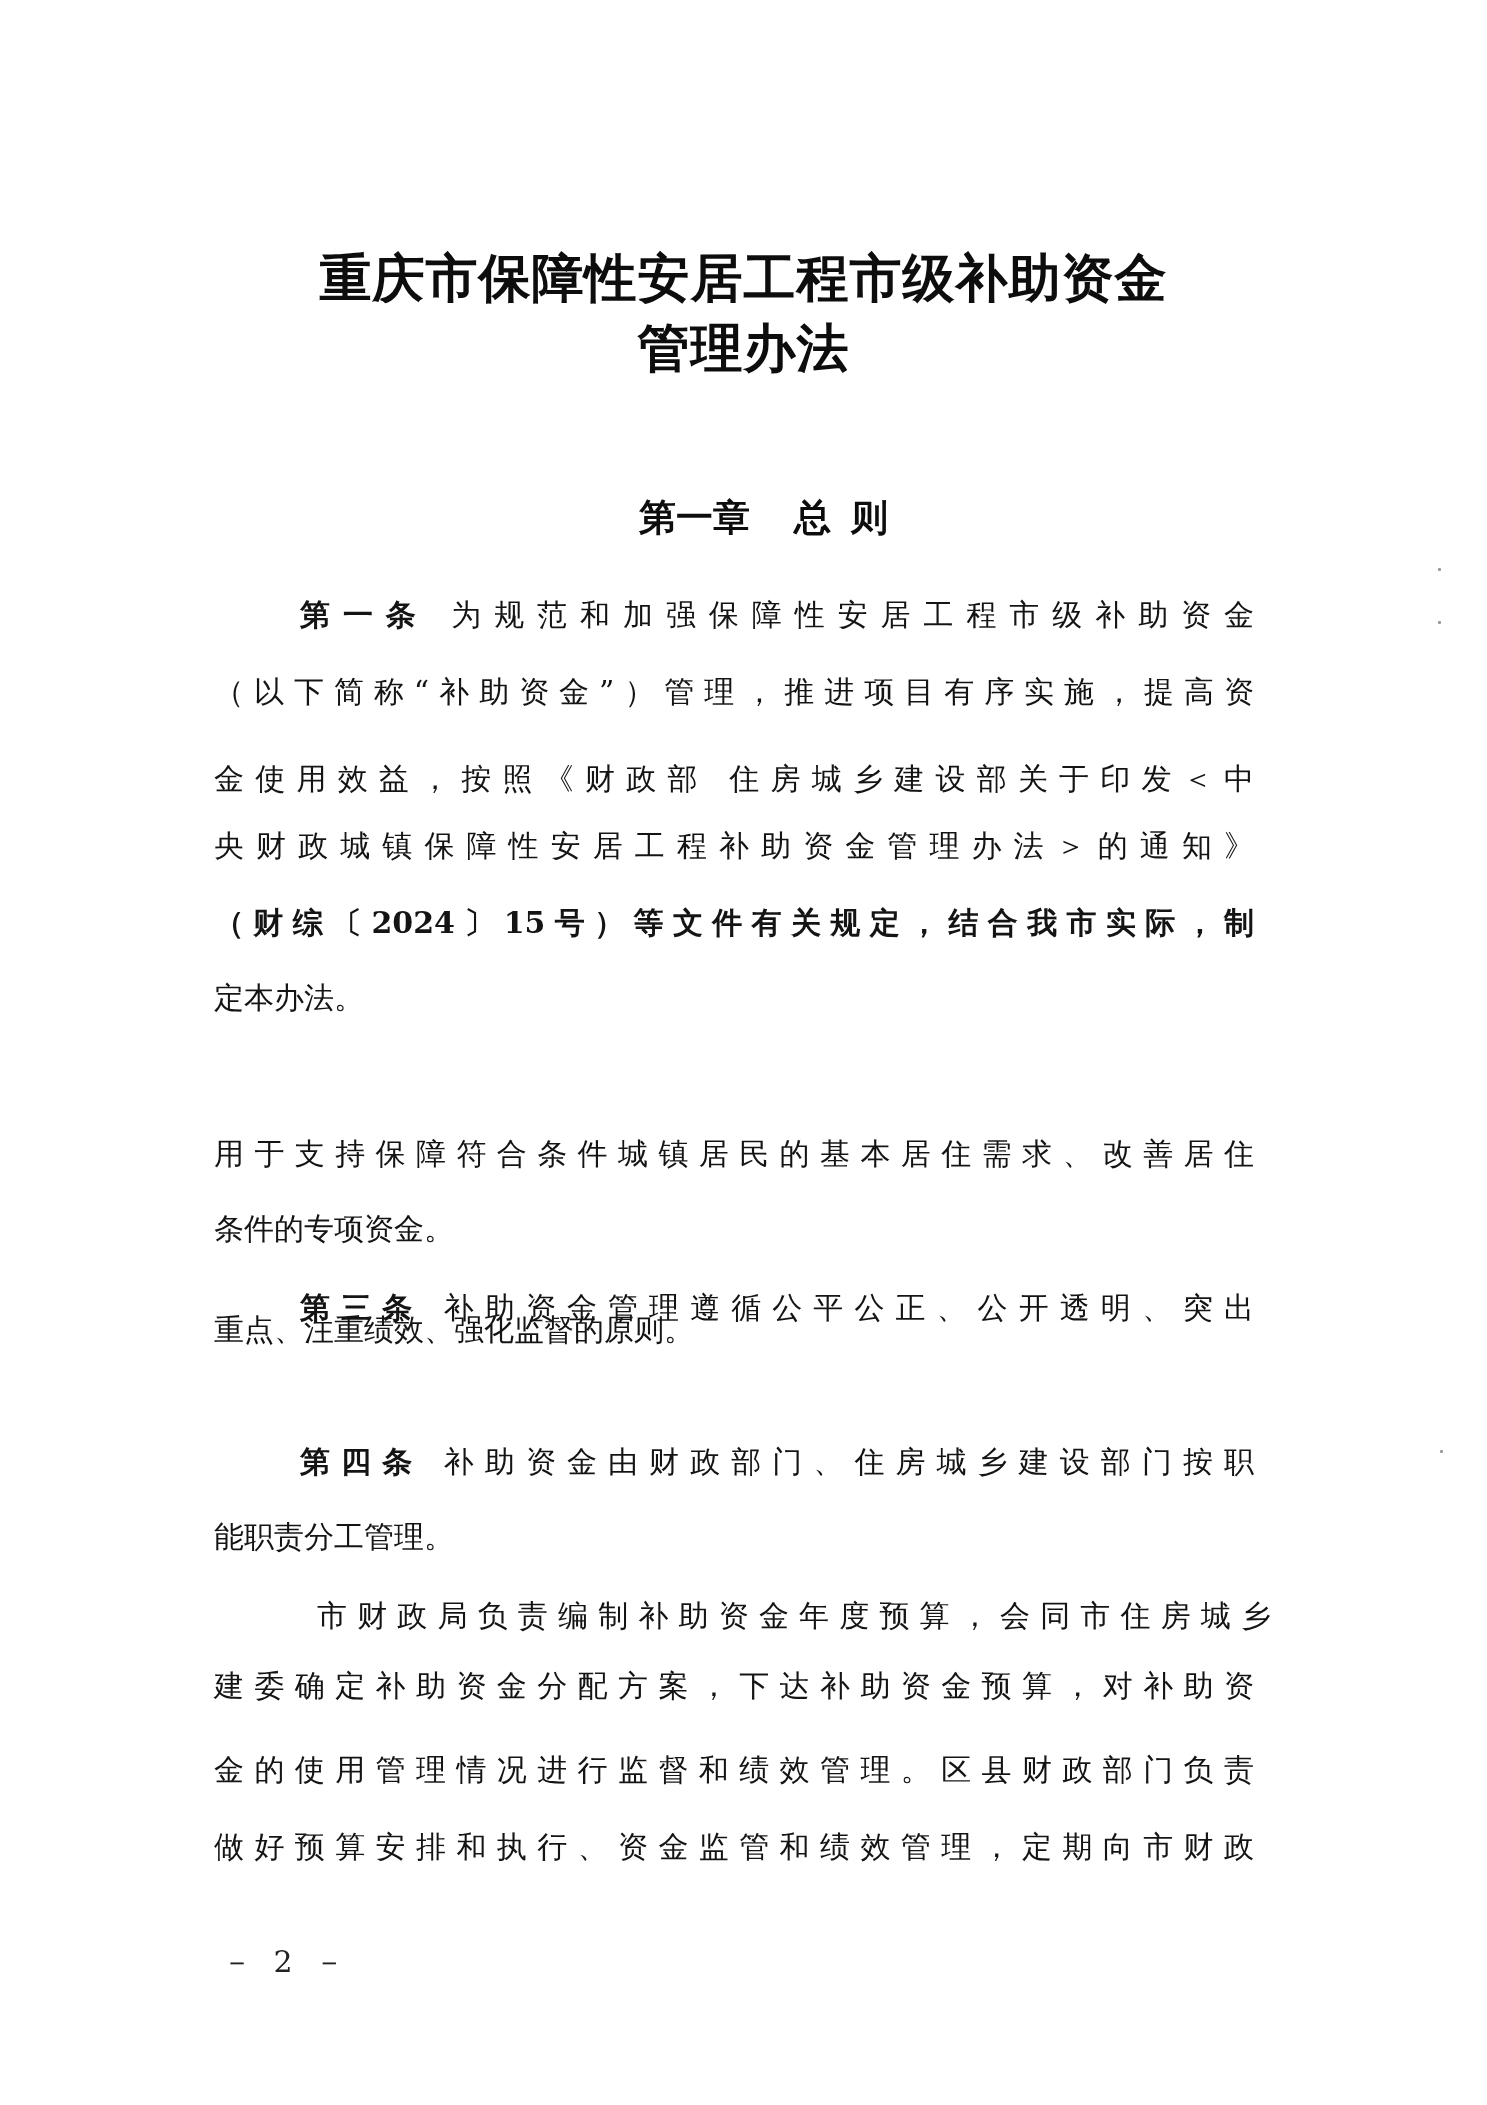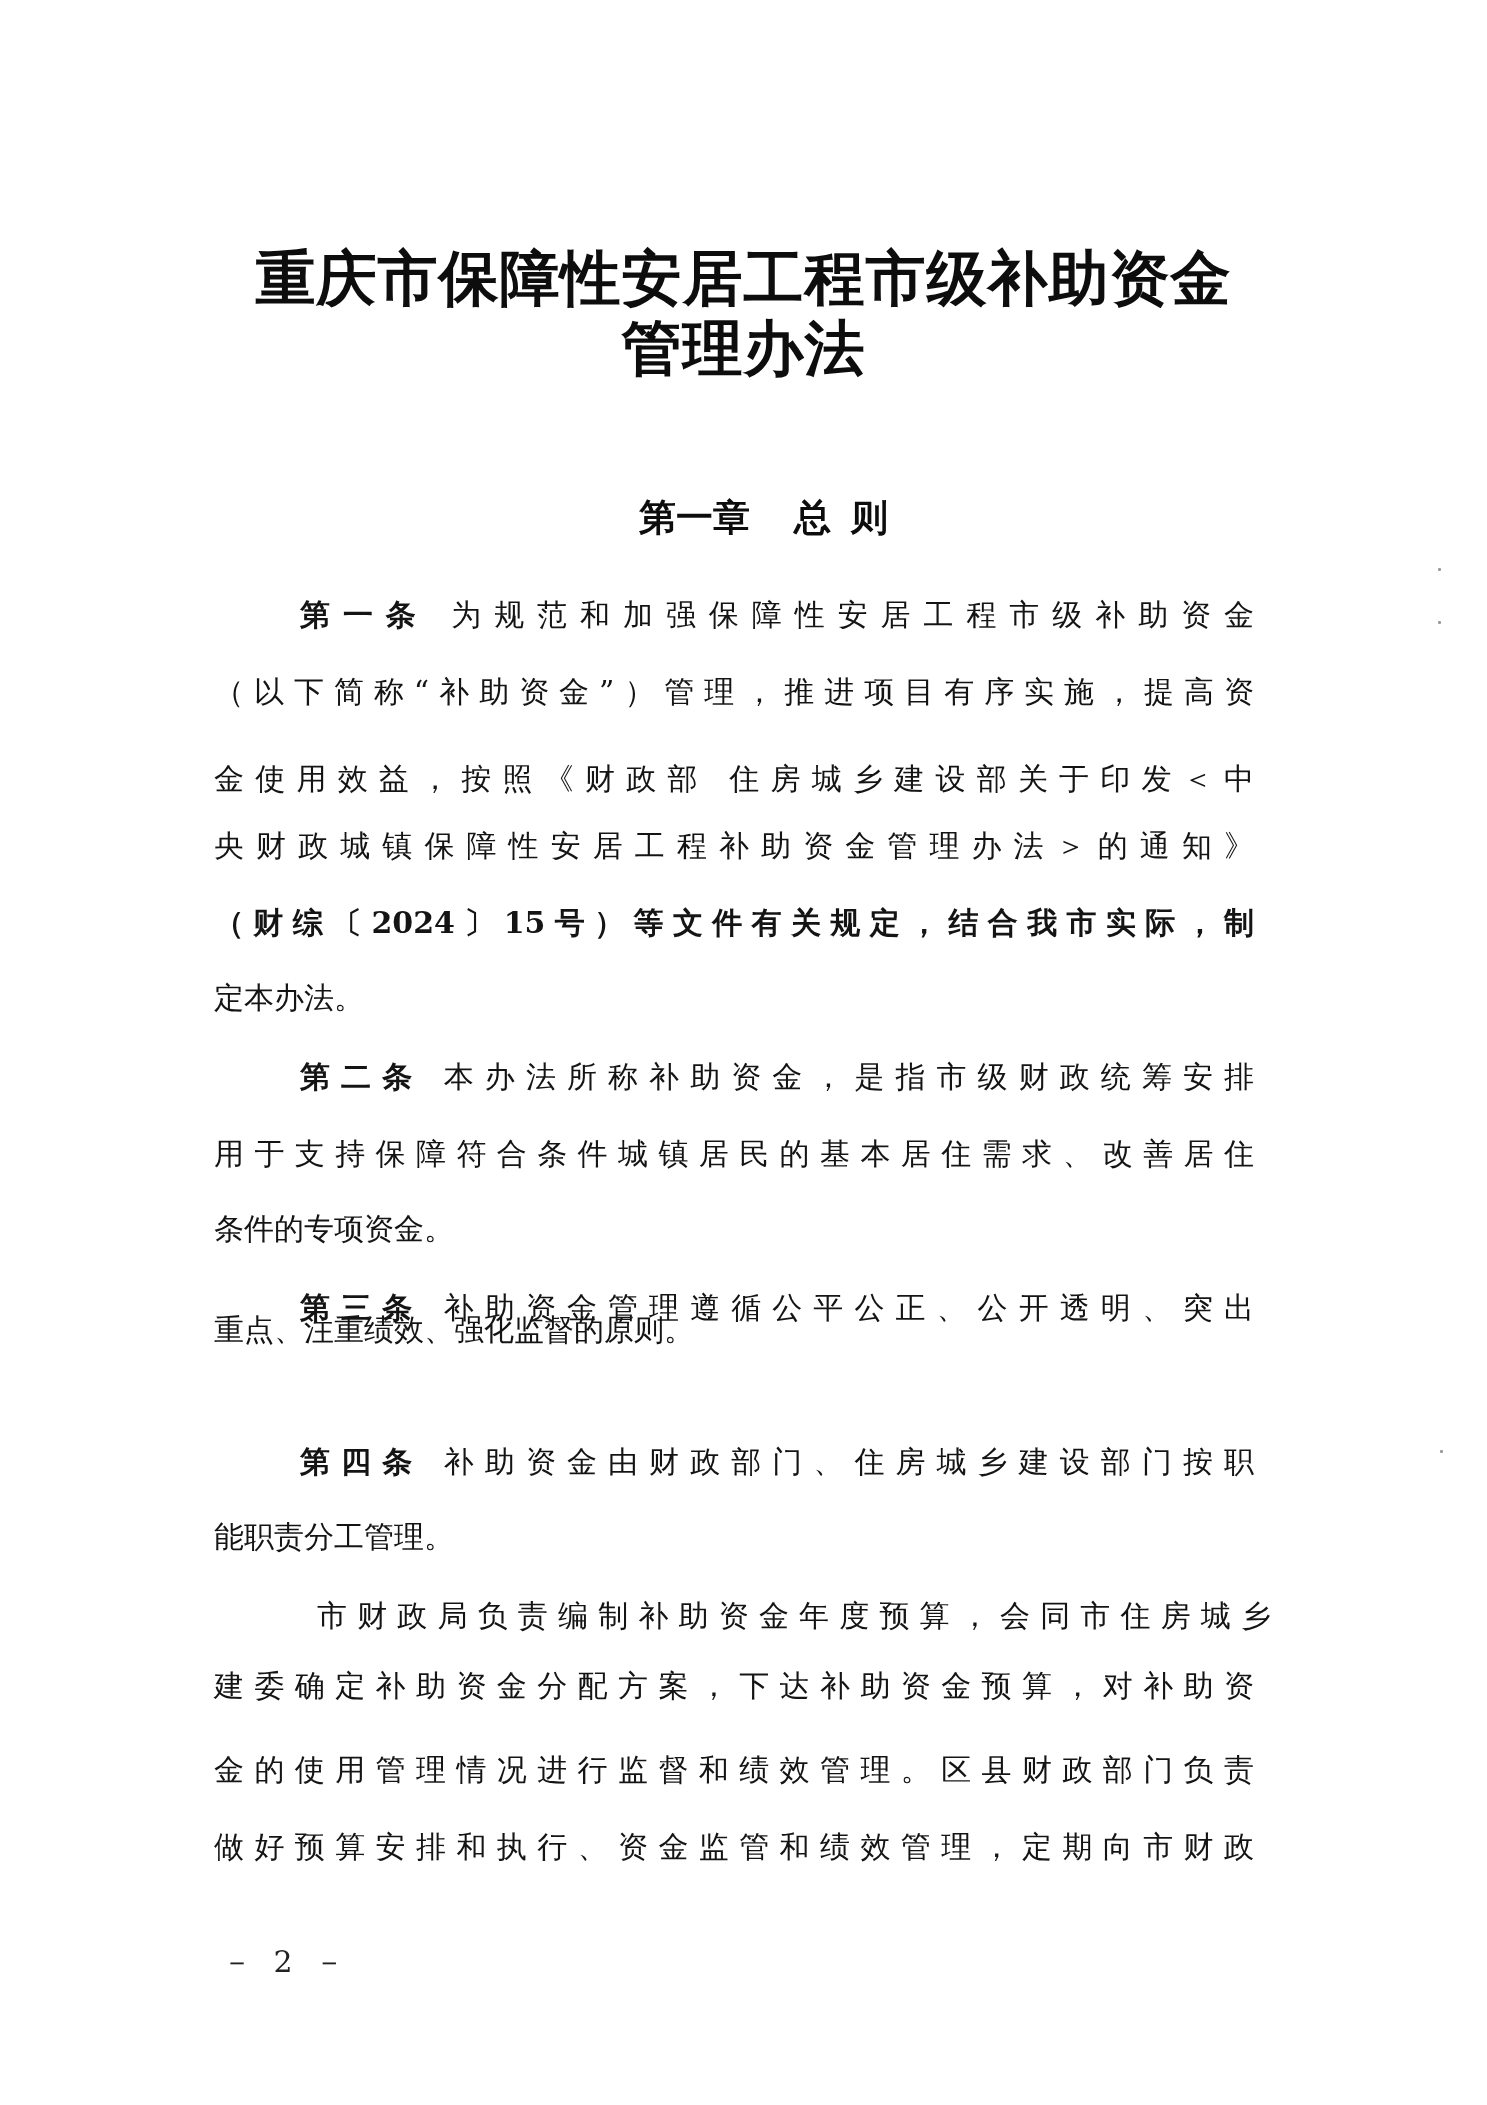--- a/index.html
+++ b/index.html
@@ -21,21 +21,21 @@
       width: 1487px; height: 2105px;
       background: #ffffff;
     }
     .title {
       position: absolute;
       left: 0;
       width: 1487px;
       text-align: center;
       font-family: "DejaVu Sans", "Liberation Sans", sans-serif;
       font-weight: bold;
-      font-size: 60px;
+      font-size: 52px;
       line-height: 66px;
       letter-spacing: 1px;
       color: #0d0d0d;
     }
     .title.l1 { top: 245px; }
     .title.l2 { top: 315px; }
 
     .chapter {
       position: absolute;
       top: 488px;
@@ -101,23 +101,20 @@
 
   <div class="line indent" style="top:585px;">
     <span class="art">第一条</span><span> 为规范和加强保障性安居工程市级补助资金</span>
   </div>
   <div class="line" style="top:662px;">（以下简称“补助资金”）管理，推进项目有序实施，提高资</div>
   <div class="line" style="top:749px;">金使用效益，按照《财政部  住房城乡建设部关于印发＜中</div>
   <div class="line" style="top:816px;">央财政城镇保障性安居工程补助资金管理办法＞的通知》</div>
   <div class="line" style="top:893px;font-weight:bold;">（财综〔2024〕15号）等文件有关规定，结合我市实际，制</div>
   <div class="line short" style="top:970px;">定本办法。</div>
 
-  <div class="line indent" style="top:1047px;">
-    <span class="art">第二条</span><span> 本办法所称补助资金，是指市级财政统筹安排</span>
-  </div>
   <div class="line" style="top:1124px;">用于支持保障符合条件城镇居民的基本居住需求、改善居住</div>
   <div class="line short" style="top:1201px;">条件的专项资金。</div>
 
   <div class="line indent" style="top:1278px;">
     <span class="art">第三条</span><span> 补助资金管理遵循公平公正、公开透明、突出</span>
   </div>
   <div class="line short" style="top:1302px;">重点、注重绩效、强化监督的原则。</div>
 
   <div class="line indent" style="top:1432px;">
     <span class="art">第四条</span><span> 补助资金由财政部门、住房城乡建设部门按职</span>

